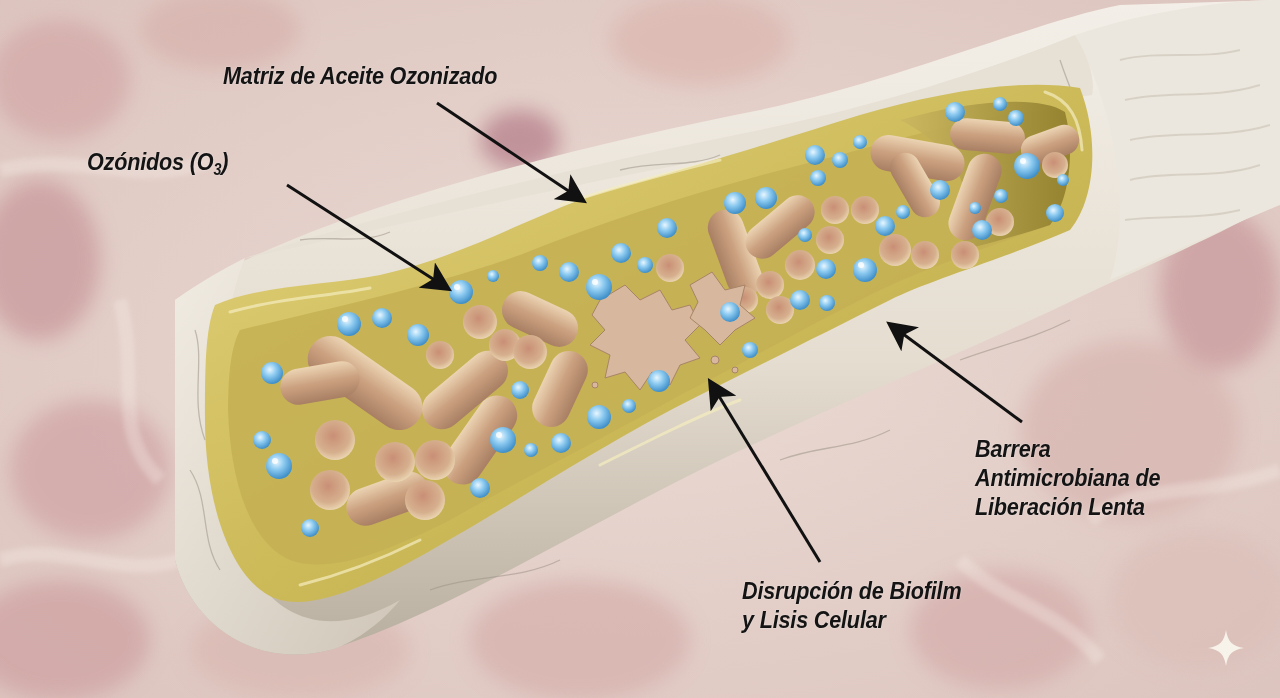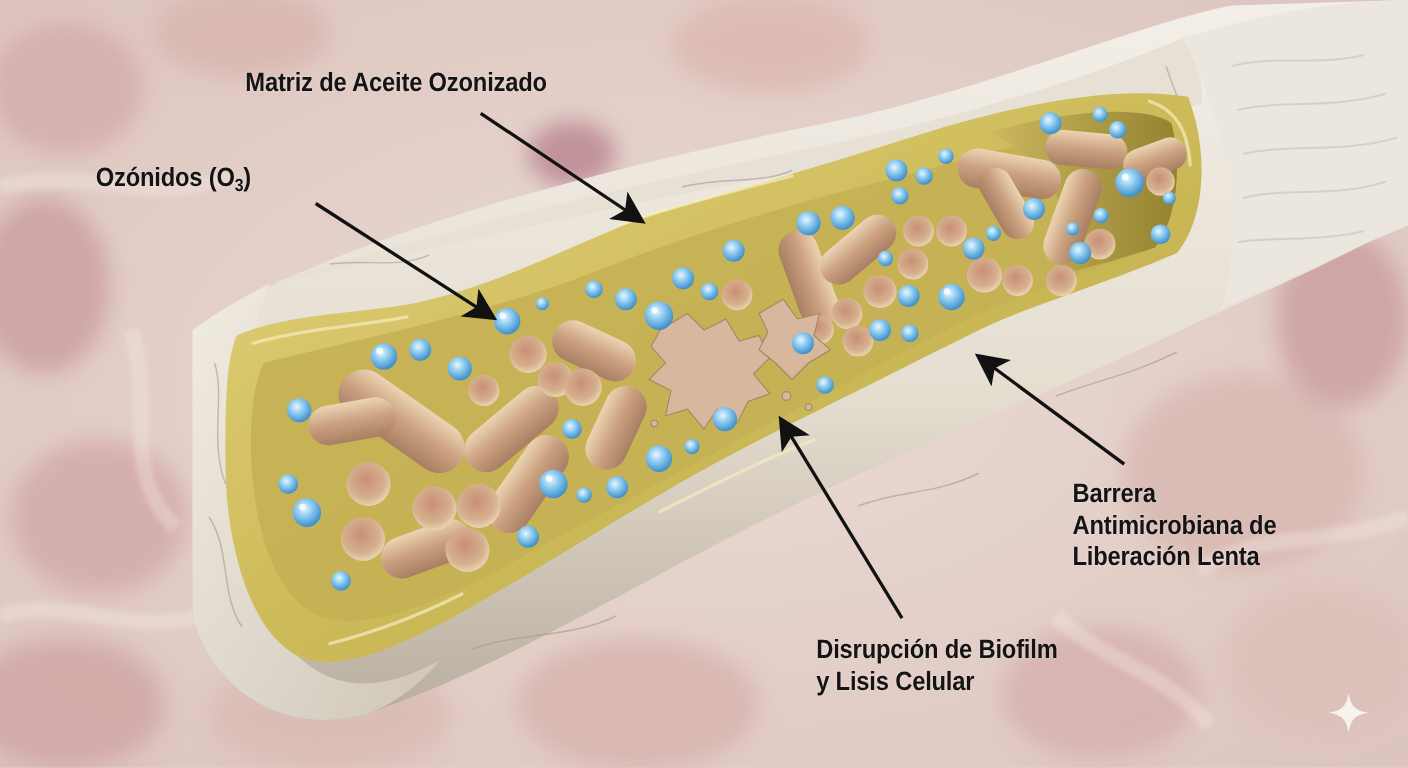--- a/index.html
+++ b/index.html
@@ -1,21 +1,21 @@
 <!DOCTYPE html>
 <html><head>
   <meta charset="utf-8">
   <style>
     html, body { margin: 0; padding: 0; }
     body {
       width: 1280px; height: 698px; overflow: hidden; position: relative;
       background: #e8d6cf;
       font-family: "Liberation Sans", "DejaVu Sans", sans-serif;
     }
-    #stage { position: absolute; left: 0; top: 0; width: 1280px; height: 698px; }
+    #stage { position: absolute; left: 0; top: 0; width: 1280px; height: 698px; font-style: italic; }
     .label {
       position: absolute; color: #141414; font-weight: bold;
       font-size: 24px; line-height: 29px; letter-spacing: -0.2px;
       white-space: nowrap;
       text-shadow: 0 0 2px rgba(255,255,255,0.5);
       transform: scaleX(0.9); transform-origin: left top;
     }
     .label sub { font-size: 16px; vertical-align: -5px; }
     .sparkle {
       position: absolute; left: 1206px; top: 628px; width: 40px; height: 40px;

